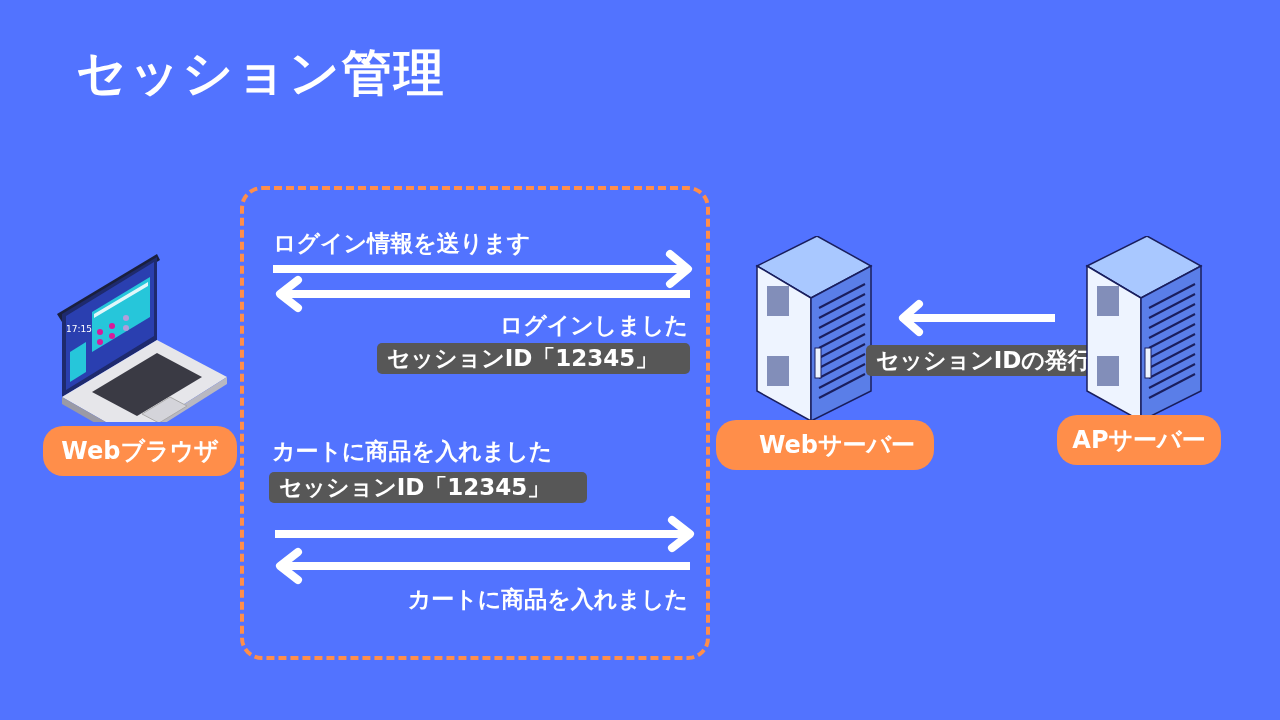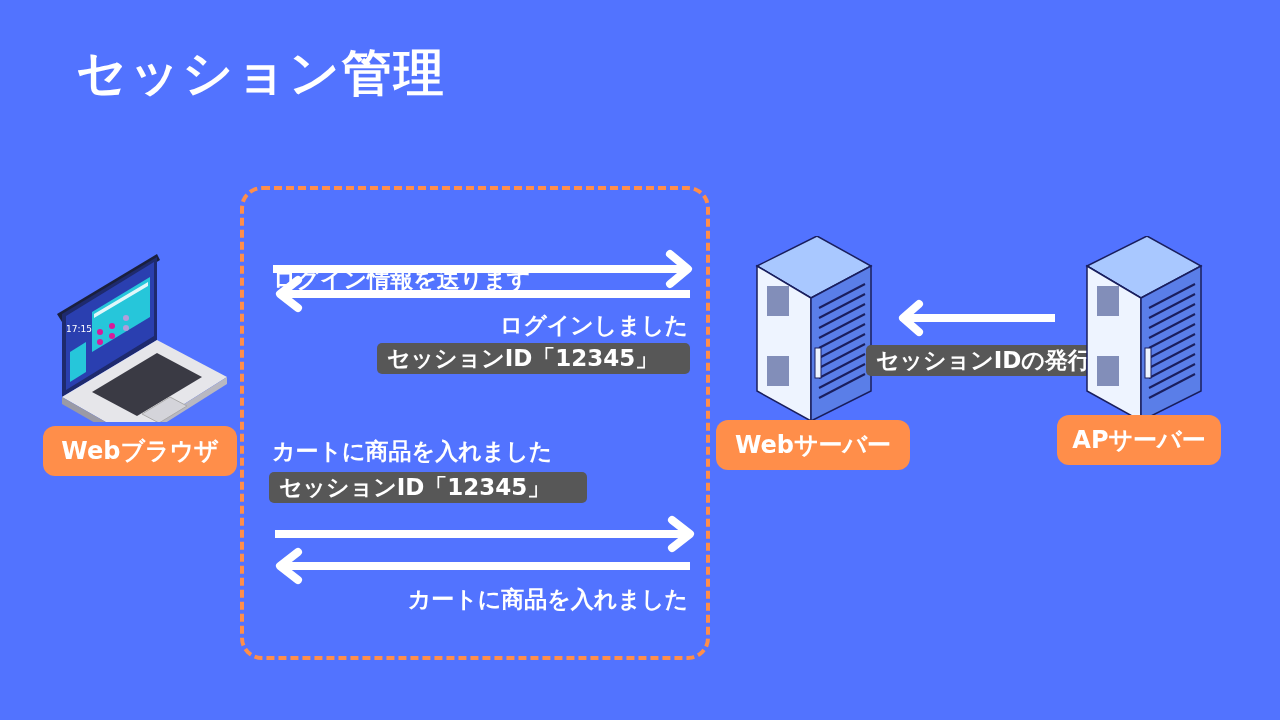--- a/index.html
+++ b/index.html
@@ -14,21 +14,21 @@
   .dash-box {
     left:240px; top:186px; width:470px; height:474px;
     border:4px dashed #FF8E4A; border-radius:22px; box-sizing:border-box;
   }
   .msg { font-size:23px; font-weight:bold; white-space:nowrap; }
   .dark-pill {
     background:#575757; border-radius:5px; font-size:23px; font-weight:bold;
     padding:0 10px; white-space:nowrap; color:#fff;
   }
   .label-pill {
-    background:#FF8E4A; border-radius:12px; font-size:24px; font-weight:bold;
+    background:#FF8E4A; border-radius:20px; font-size:24px; font-weight:bold;
     text-align:center; color:#fff; line-height:50px; height:50px;
   }
   svg.arrow { position:absolute; overflow:visible; }
 </style>
 </head>
 <body>
 
 <div class="abs title">セッション管理</div>
 
 <svg class="abs" style="left:52px;top:252px;" width="180" height="170" viewBox="0 0 180 170">
@@ -48,21 +48,21 @@
   <polygon points="10,145 105,88 175,125 80,185" fill="#e6e6ea"></polygon>
   <polygon points="10,145 80,185 80,192 10,152" fill="#9a9aa6"></polygon>
   <polygon points="80,185 175,125 175,132 80,192" fill="#b8b8c2"></polygon>
   <polygon points="40,140 105,101 150,125 85,164" fill="#3a3a44"></polygon>
   <polygon points="90,162 118,145 135,154 107,171" fill="#d4d4da" stroke="#aaa" stroke-width="1"></polygon>
 </svg>
 <div class="abs label-pill" style="left:43px;top:426px;width:194px;">Webブラウザ</div>
 
 <div class="abs dash-box"></div>
 
-<div class="abs msg" style="left:273px;top:228px;margin-top:36px;">ログイン情報を送ります</div>
+<div class="abs msg" style="left:273px;top:228px;">ログイン情報を送ります</div>
 <svg class="arrow" style="left:270px;top:250px;" width="430" height="60">
   <line x1="3" y1="19" x2="418" y2="19" stroke="#fff" stroke-width="8"></line>
   <polyline points="400,4 418,19 400,34" fill="none" stroke="#fff" stroke-width="8" stroke-linecap="round" stroke-linejoin="round"></polyline>
 </svg>
 <svg class="arrow" style="left:270px;top:278px;" width="430" height="40">
   <line x1="10" y1="16" x2="420" y2="16" stroke="#fff" stroke-width="8"></line>
   <polyline points="28,2 10,16 28,30" fill="none" stroke="#fff" stroke-width="8" stroke-linecap="round" stroke-linejoin="round"></polyline>
 </svg>
 <div class="abs msg" style="right:592px;top:310px;">ログインしました</div>
 <div class="abs dark-pill" style="left:377px;top:343px;width:293px;">セッションID「12345」</div>
@@ -94,21 +94,21 @@
       <line x1="64" y1="102" x2="110" y2="78"></line>
     <line x1="64" y1="112" x2="110" y2="88"></line>
       <line x1="64" y1="122" x2="110" y2="98"></line>
     <line x1="64" y1="132" x2="110" y2="108"></line>
       <line x1="64" y1="142" x2="110" y2="118"></line>
     <line x1="64" y1="152" x2="110" y2="128"></line>
       <line x1="64" y1="162" x2="110" y2="138"></line>
   </g>
   <rect x="60" y="112" width="6" height="30" fill="#eef4ff" stroke="#1a1f5e"></rect>
 </svg>
-<div class="abs label-pill" style="left:716px;top:420px;width:194px;">Webサーバー</div>
+<div class="abs label-pill" style="left:716px;top:420px;width:194px;padding-left:24px;">Webサーバー</div>
 
 <svg class="arrow" style="left:895px;top:300px;" width="170" height="40">
   <line x1="8" y1="18" x2="160" y2="18" stroke="#fff" stroke-width="8"></line>
   <polyline points="24,4 8,18 24,32" fill="none" stroke="#fff" stroke-width="8" stroke-linecap="round" stroke-linejoin="round"></polyline>
 </svg>
 <div class="abs dark-pill" style="left:845px;top:345px;width:244px;margin-left:21px;">セッションIDの発行</div>
 
 <svg class="abs" style="left:1085px;top:236px;" width="120" height="185" viewBox="0 0 120 185">
   <polygon points="2,30 62,0 116,30 56,62" fill="#a9c8ff" stroke="#1a1f5e" stroke-width="1.5"></polygon>
   <polygon points="2,30 56,62 56,185 2,155" fill="#eef4ff" stroke="#1a1f5e" stroke-width="1.5"></polygon>

